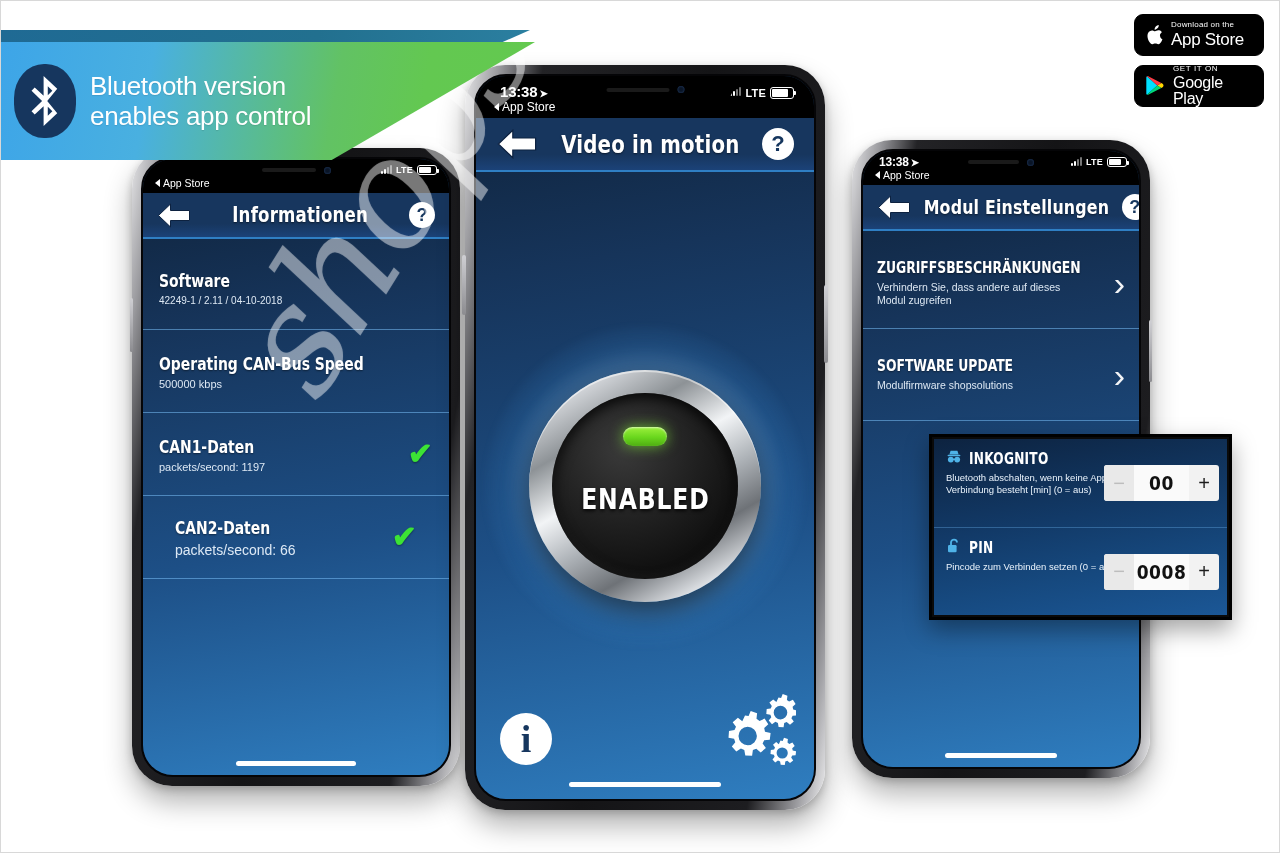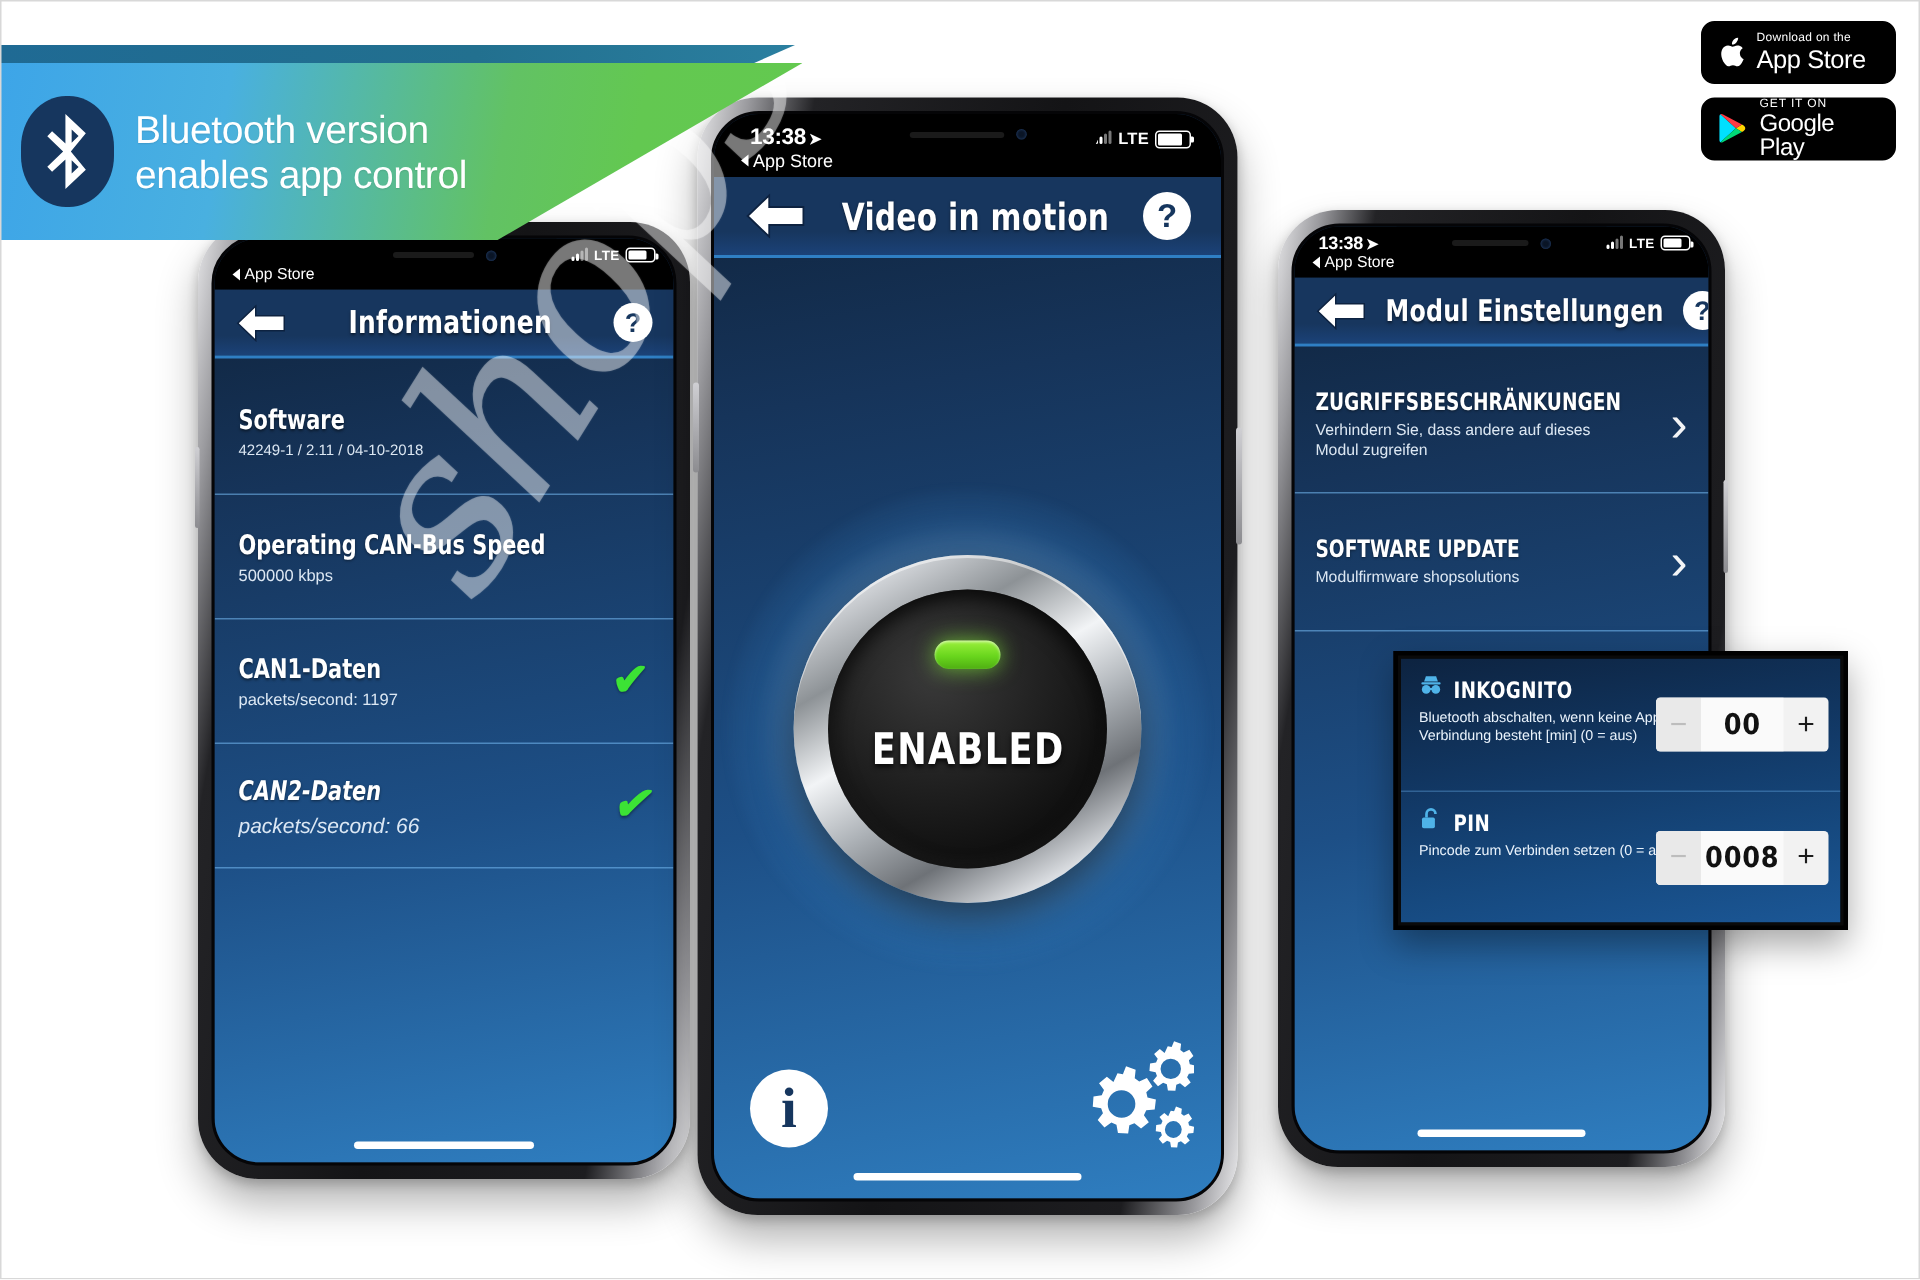--- a/index.html
+++ b/index.html
@@ -346,21 +346,21 @@
               <div class="row-sub" style="font-size:11px;">500000 kbps</div>
             </div>
           </div>
           <div class="list-row" style="height:83px; padding:0 16px;">
             <div>
               <div class="row-title" style="font-size:18px; margin-bottom:4px;">CAN1-Daten</div>
               <div class="row-sub" style="font-size:11px;">packets/second: 1197</div>
             </div>
             <div class="check" style="font-size:30px;">✔</div>
           </div>
-          <div class="list-row" style="height:83px; padding:0 16px;font-style:italic;">
+          <div class="list-row" style="height:83px; padding:0 32px;">
             <div>
               <div class="row-title" style="font-size:18px; margin-bottom:4px;">CAN2-Daten</div>
               <div class="row-sub" style="font-size:14px;">packets/second: 66</div>
             </div>
             <div class="check" style="font-size:30px;">✔</div>
           </div>
         </div>
 
         <div class="home-bar" style="width:120px;"></div>
       </div>

